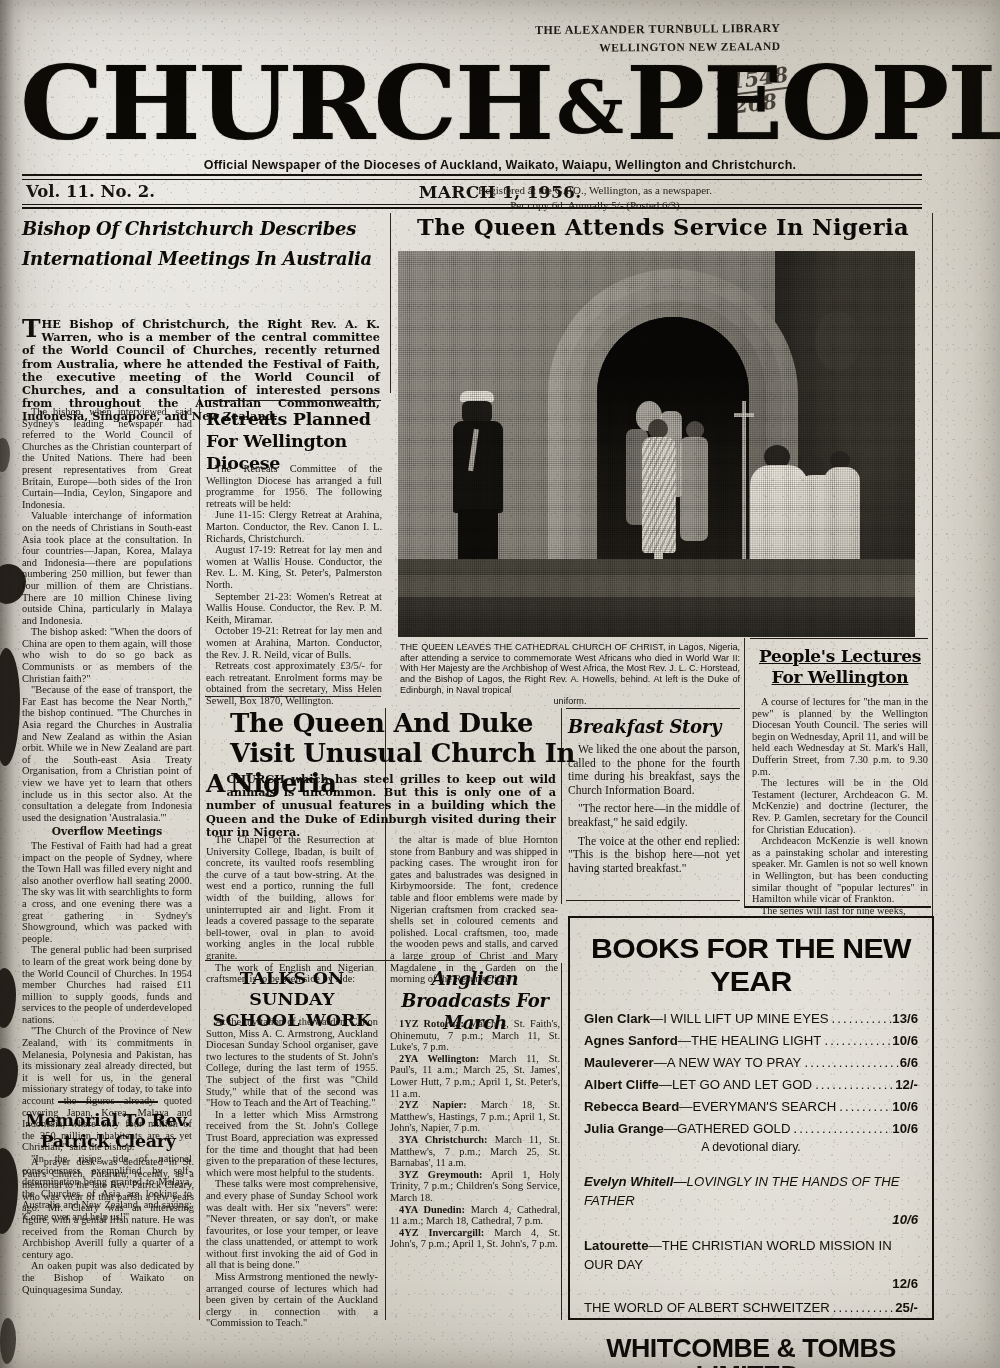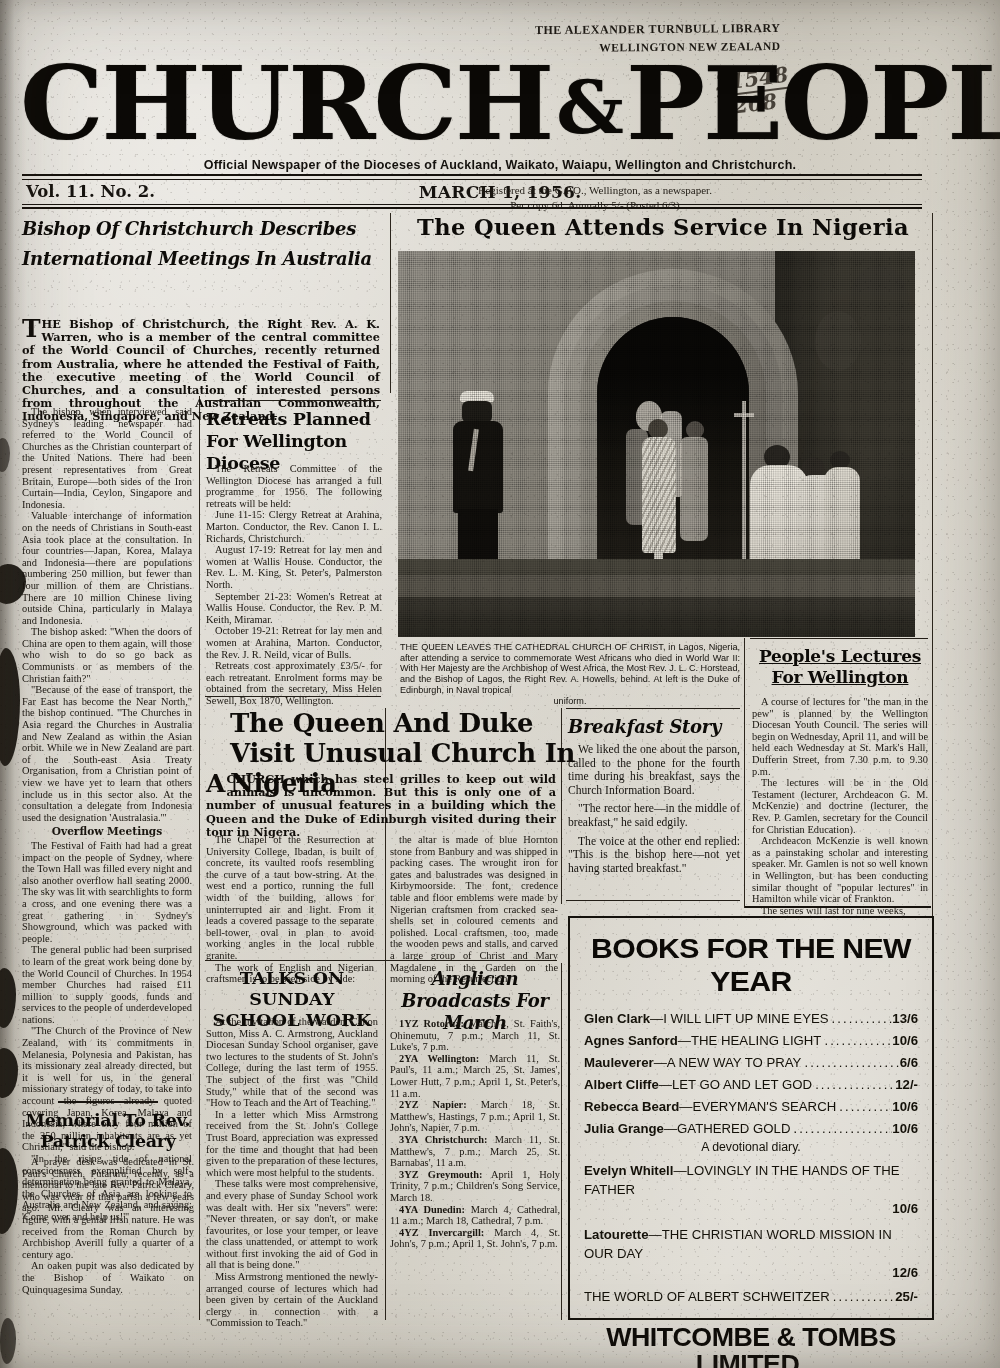--- a/index.html
+++ b/index.html
@@ -419,21 +419,21 @@
       </div>
       <div class="bookrow">
         <span class="who">Julia Grange</span>
           <span class="ttl">—GATHERED GOLD</span>
         <span class="dots">..........................</span>
         <span class="pr">10/6</span>
       </div>
 
       <div class="booknote">A devotional diary.</div>
 
-      <div class="bookwrap" style="margin-top:7px;">
+      <div class="bookwrap" style="margin-top:18px;font-style:italic;">
         <span class="who">Evelyn Whitell</span><span>—LOVINGLY IN THE HANDS OF THE FATHER</span>
         <span class="pr">10/6</span>
       </div>
 
       <div class="bookwrap" style="margin-top:7px;">
         <span class="who">Latourette</span><span>—THE CHRISTIAN WORLD MISSION IN OUR DAY</span>
         <span class="pr">12/6</span>
       </div>
 
       <div class="bookrow" style="margin-top:4px;">

